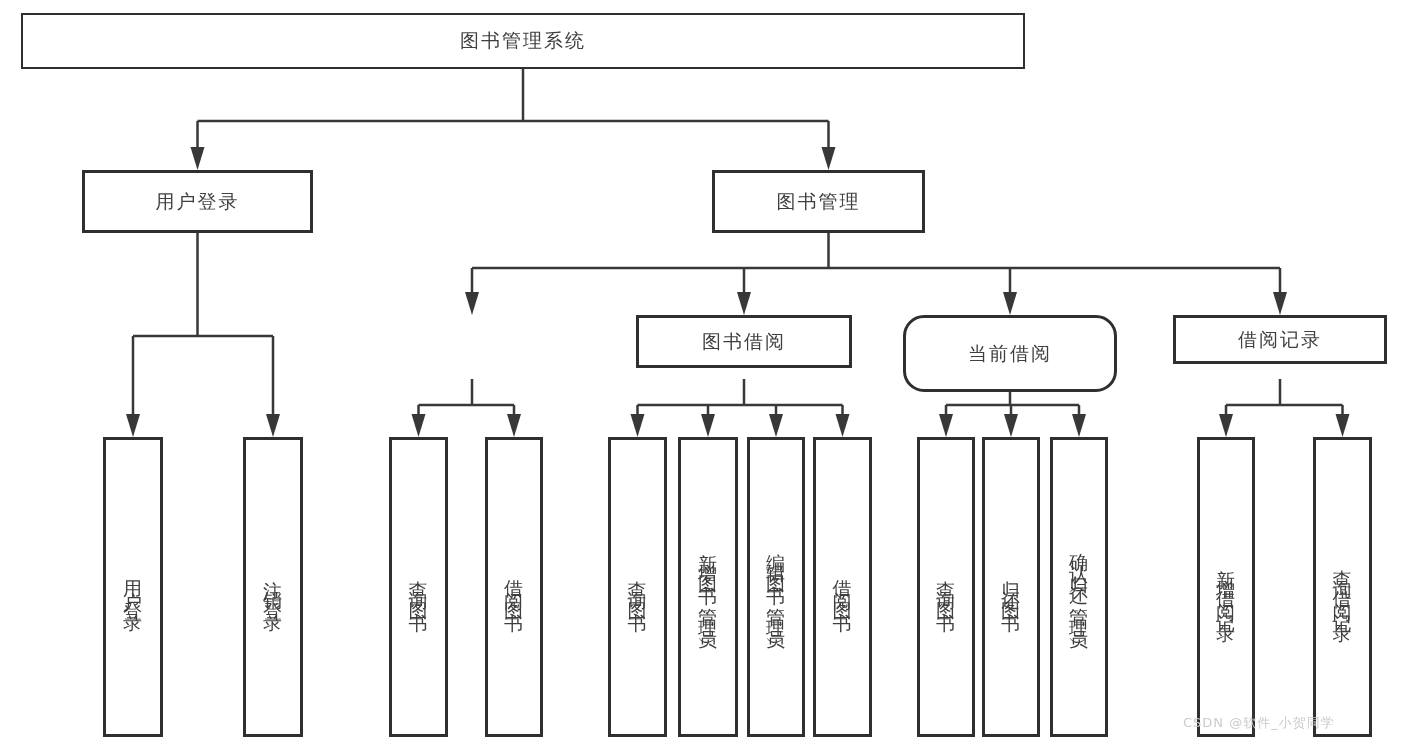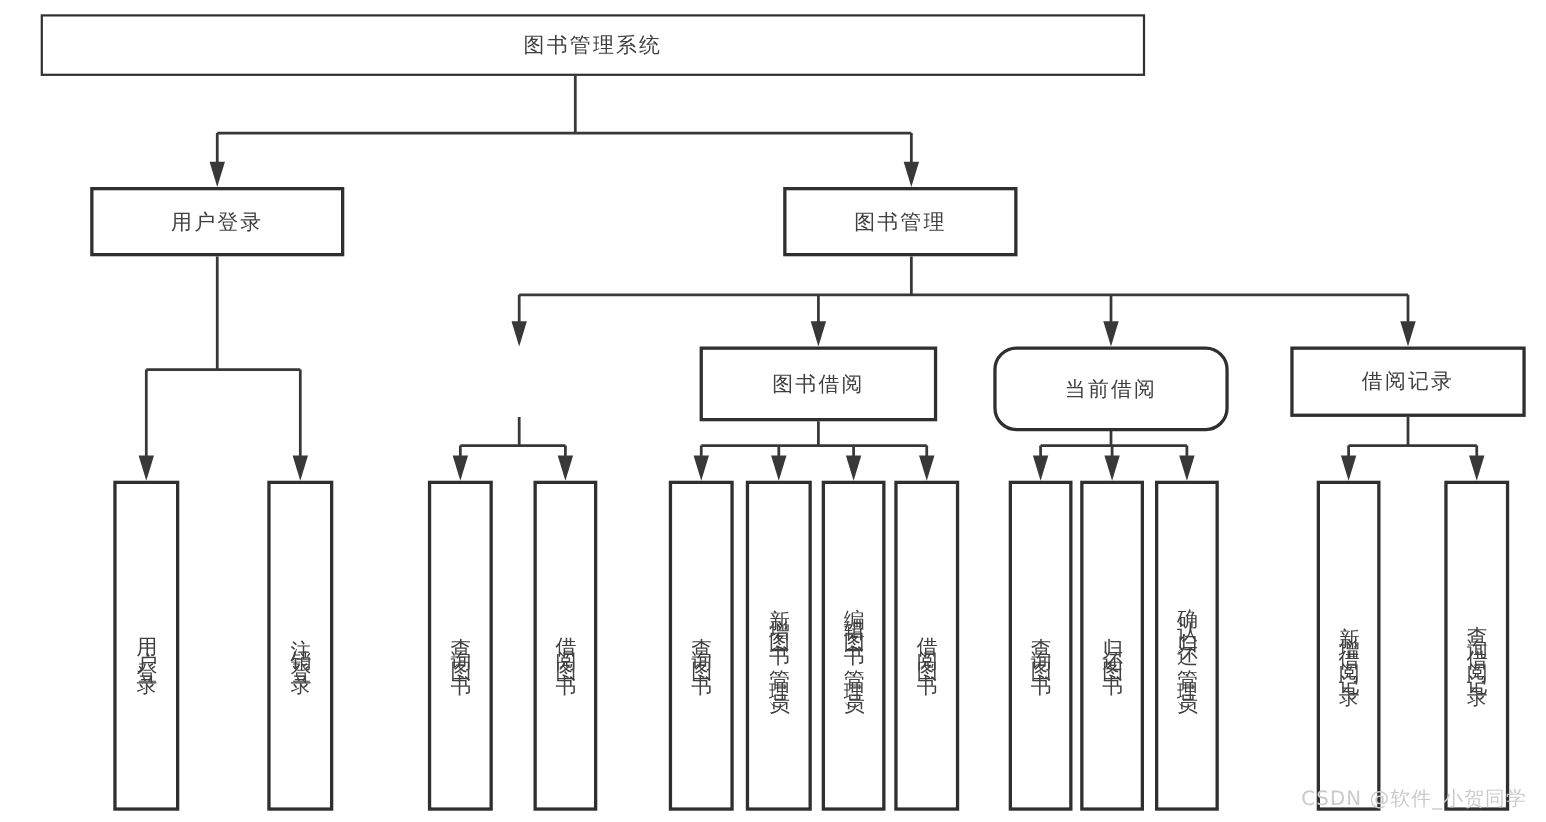--- a/index.html
+++ b/index.html
@@ -19,34 +19,34 @@
     background:#ffffff;
     border:3px solid #2f2f2f;
     box-sizing:border-box;
     display:flex;align-items:center;justify-content:center;
     color:#3f3f3f;
     font-size:19px;
     letter-spacing:2px;
     z-index:1;
     white-space:nowrap;
   }
-  .box.root{border-width:2px;margin-left:16px;}
+  .box.root{border-width:2px;}
   .leaf span{
     writing-mode:vertical-rl;
     text-orientation:mixed;
     letter-spacing:11px;
     line-height:1;
     font-size:19px;
   }
   #watermark{
     position:absolute;
     left:1183px;top:714px;
     z-index:2;
     color:#cbcbcb;
-    font-size:18px;
+    font-size:13px;
     letter-spacing:1px;
     white-space:nowrap;
   }
   .wire{stroke:#383838;stroke-width:2.5;fill:none;}
   .arrow{fill:#383838;stroke:none;}
 </style>
 </head>
 <body>
 
 <div id="stage">
@@ -85,23 +85,23 @@
     <path class="wire" d="M1280 379 V405 M1226 405 H1342.5 M1226 405 V416 M1342.5 405 V416"></path>
     <polygon class="arrow" points="1219,414 1233,414 1226,437"></polygon>
     <polygon class="arrow" points="1335.5,414 1349.5,414 1342.5,437"></polygon>
   </svg>
 
   <div class="box root" style="left:21px;top:13px;width:1004px;height:56px;">图书管理系统</div>
 
   <div class="box" style="left:82px;top:170px;width:231px;height:63px;">用户登录</div>
   <div class="box" style="left:712px;top:170px;width:213px;height:63px;">图书管理</div>
 
-  <div class="box" style="left:636px;top:315px;width:216px;height:68px;">图书借阅</div>
+  <div class="box" style="left:636px;top:315px;width:216px;height:53px;">图书借阅</div>
   <div class="box" style="left:903px;top:315px;width:214px;height:77px;border-radius:21px;">当前借阅</div>
-  <div class="box" style="left:1173px;top:315px;width:214px;height:64px;">借阅记录</div>
+  <div class="box" style="left:1173px;top:315px;width:214px;height:49px;">借阅记录</div>
 
   <div class="box leaf" style="left:103px;top:437px;width:60px;height:300px;">
     <span>用户登录</span>
   </div>
   <div class="box leaf" style="left:243px;top:437px;width:60px;height:300px;">
     <span>注销登录</span>
   </div>
 
   <div class="box leaf" style="left:389px;top:437px;width:59px;height:300px;">
     <span>查询图书</span>

